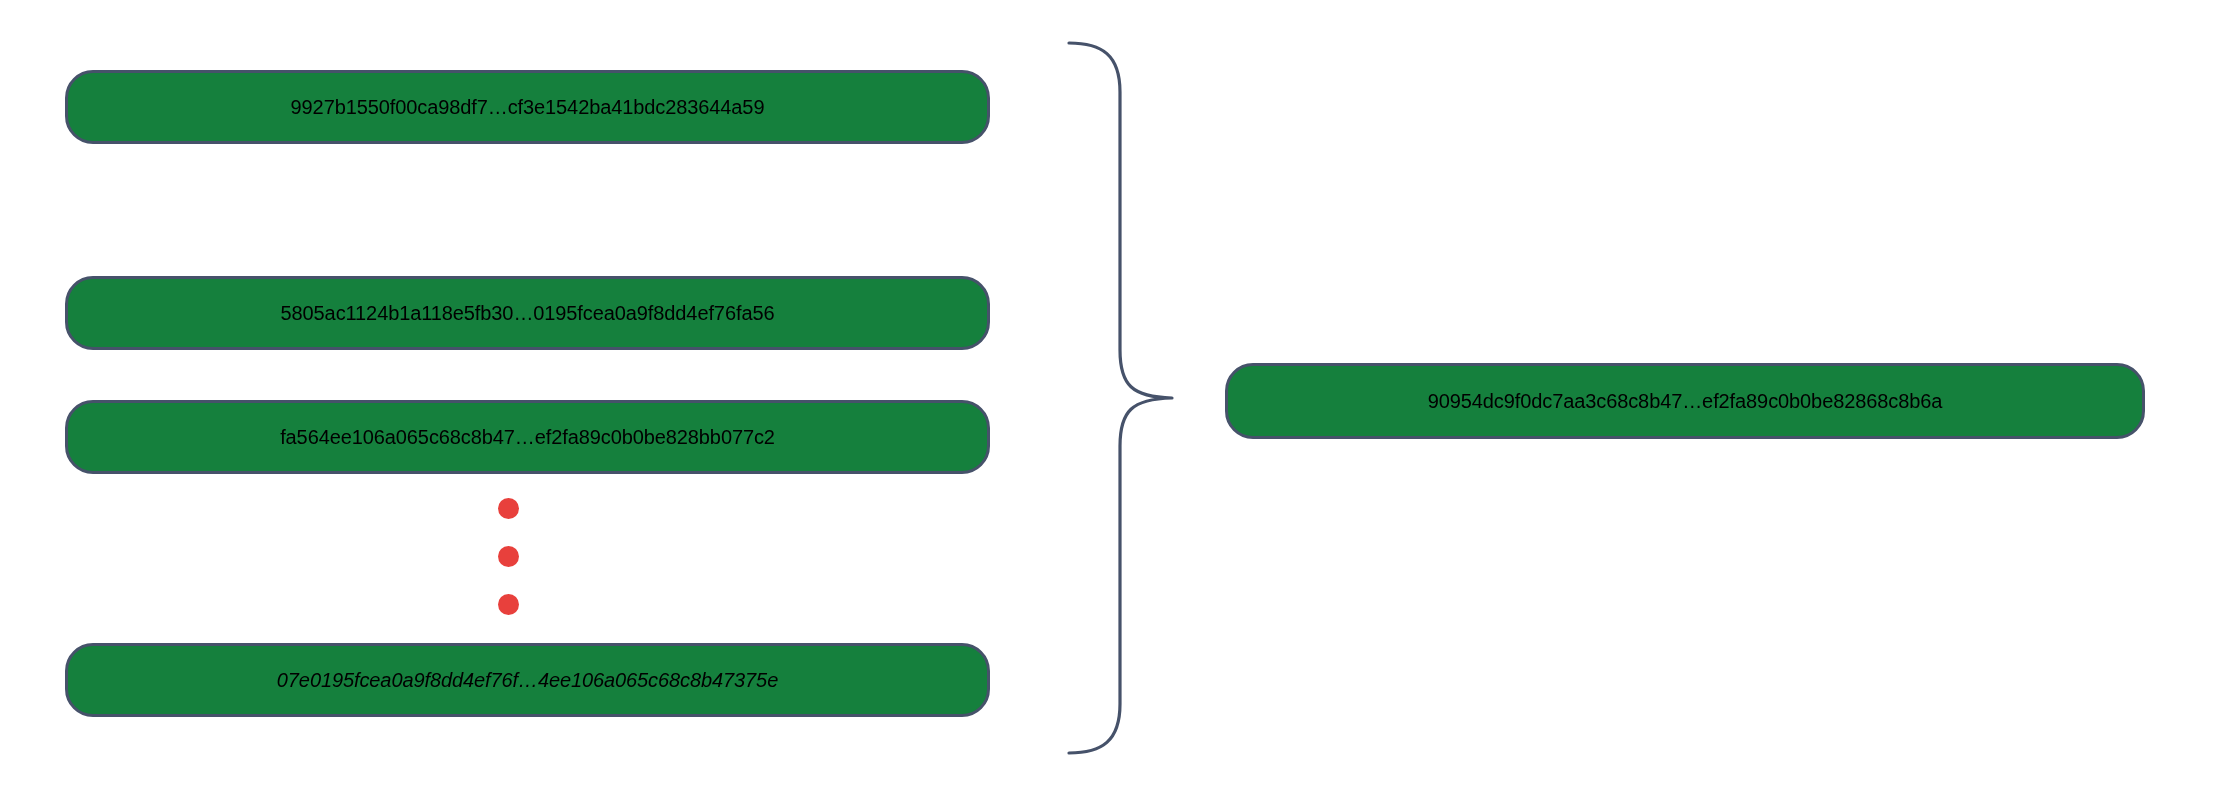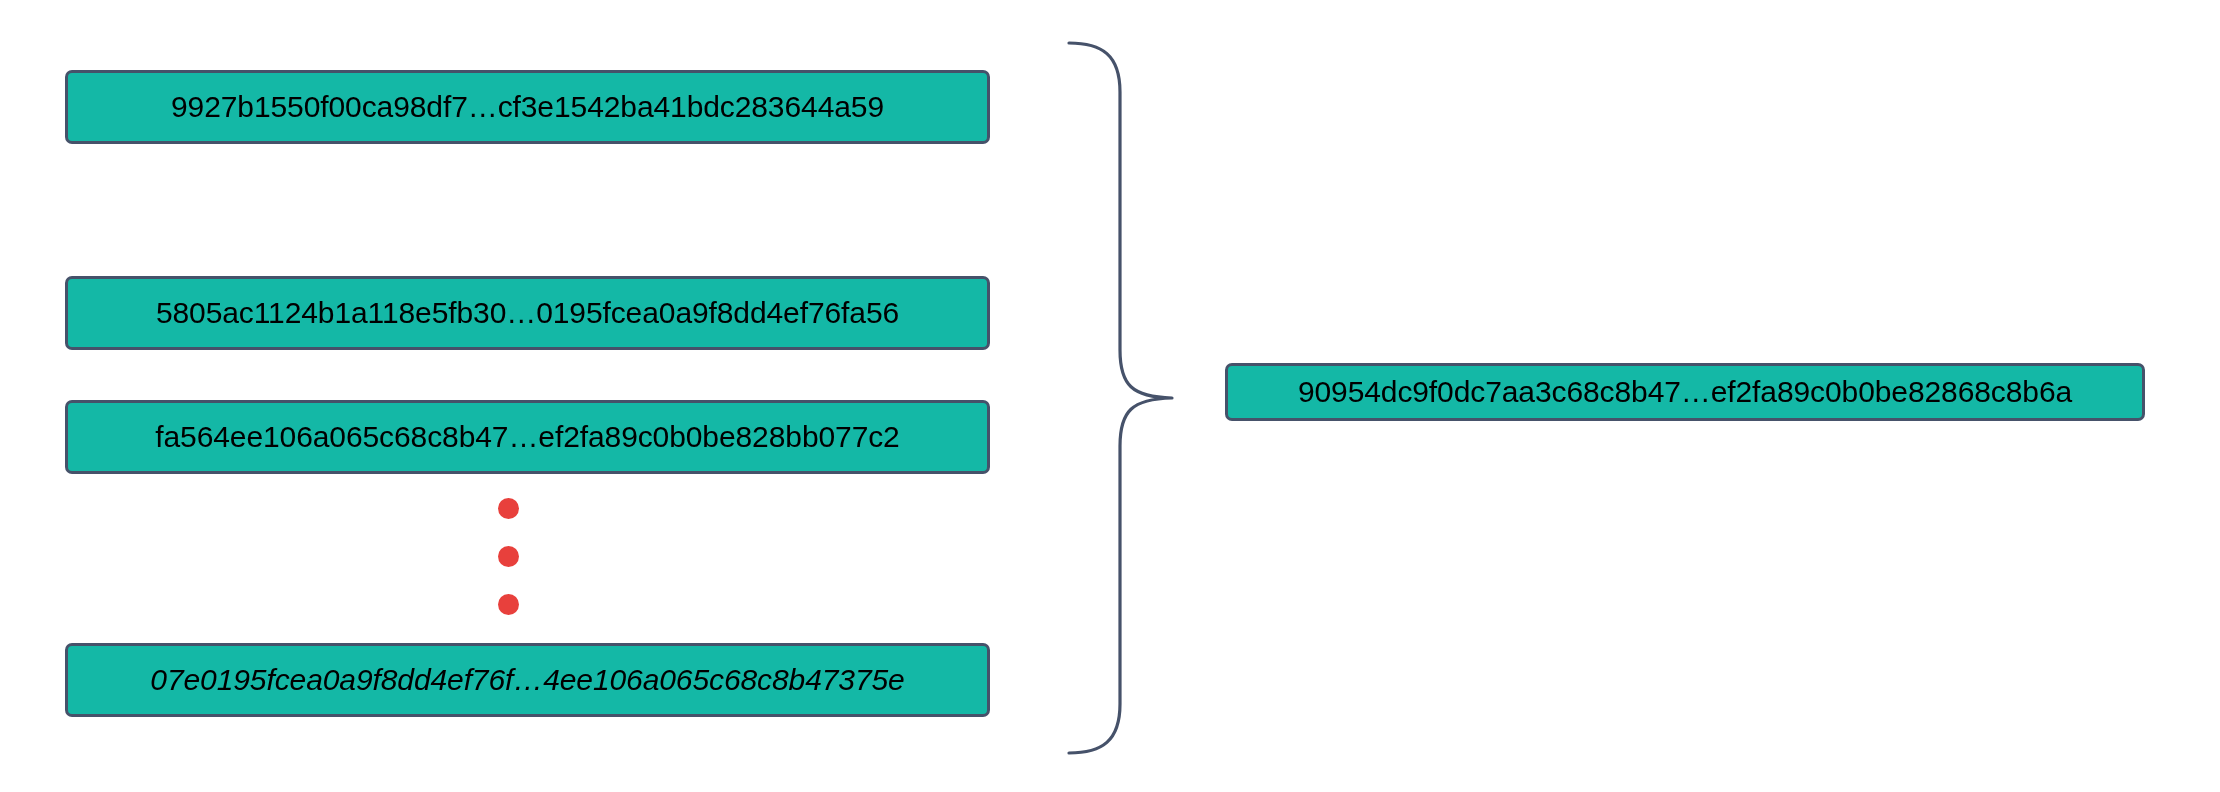--- a/index.html
+++ b/index.html
@@ -17,28 +17,28 @@
     width: 2220px;
     height: 792px;
     background: #ffffff;
     overflow: hidden;
   }
 
   
   .hash-box {
     position: absolute;
     box-sizing: border-box;
-    background: #14b8a6;
+    background: #15803d;
     border: 3px solid #46526a;
-    border-radius: 7px;
+    border-radius: 28px;
     display: flex;
     align-items: center;
     justify-content: center;
     color: #000000;
-    font-size: 30px;
+    font-size: 20px;
     font-family: "Liberation Sans", "DejaVu Sans", sans-serif;
     letter-spacing: -0.1px;
     white-space: nowrap;
     line-height: 1;
   }
 
   
   .input-box {
     left: 65px;
     width: 925px;
@@ -48,21 +48,21 @@
   .input-box.i1 { top: 180px; }
   .input-box.i2 { top: 276px; }
   .input-box.i3 { top: 400px; }
   .input-box.i4 { top: 643px; font-style: italic; }
 
   
   .output-box {
     left: 1225px;
     top: 363px;
     width: 920px;
-    height: 58px;
+    height: 76px;
   }
 
   
   .ellipsis {
     position: absolute;
     left: 498px;
     top: 498px;
     width: 24px;
     height: 118px;
   }

